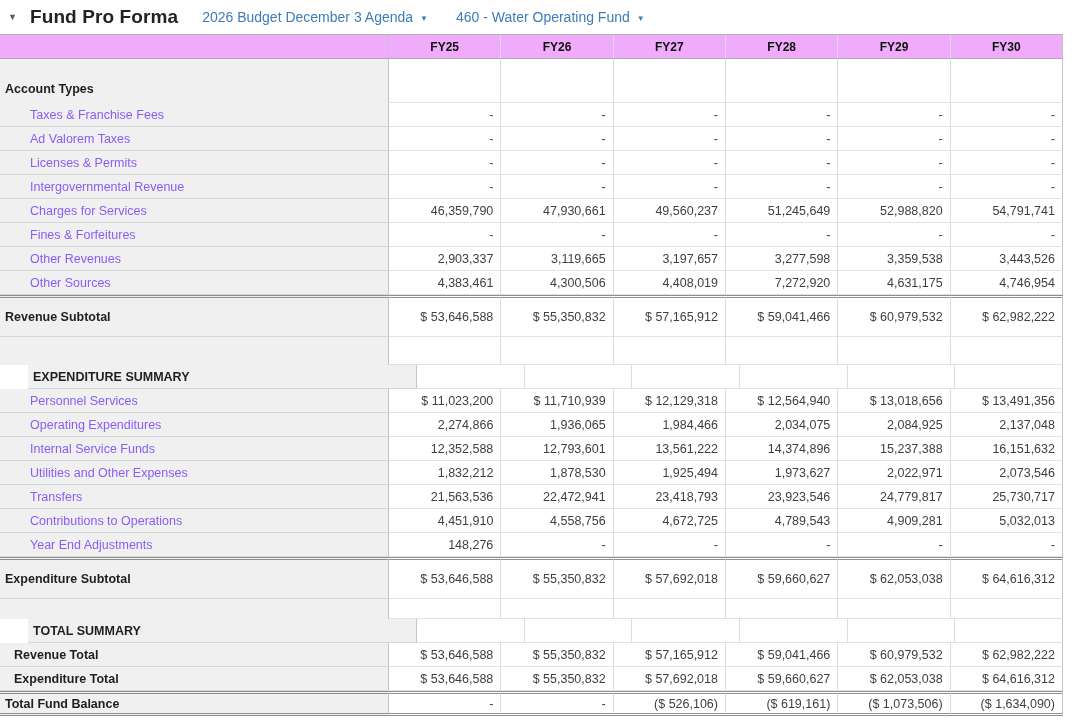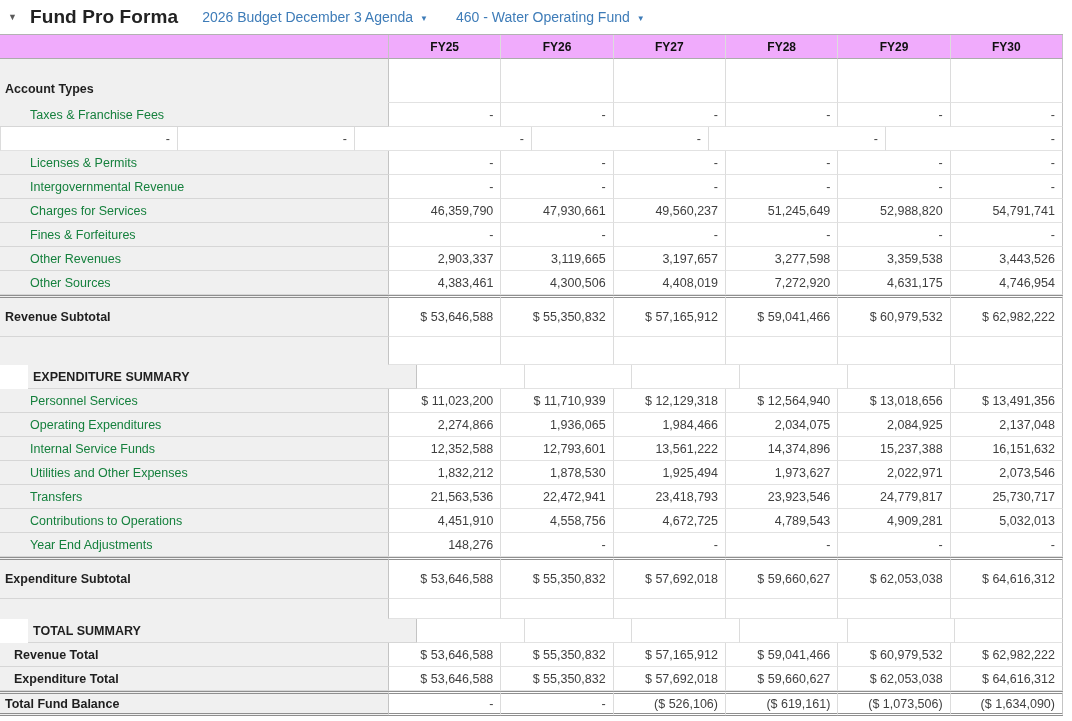--- a/index.html
+++ b/index.html
@@ -28,21 +28,21 @@
   .r-head .val{justify-content:center;padding-right:0;font-size:12px;}
 
   
   .r-account{height:44px;}
   .r-account .lbl{font-weight:bold;align-items:flex-end;padding-bottom:7px;border-bottom:none;}
   .r-sec-tall{height:36px;}
   .r-sec-tall .lbl{font-weight:bold;align-items:flex-end;padding-bottom:4px;}
   .r-sec{height:24px;}
   .r-sec .lbl{font-weight:bold;margin-left:28px;}
   .r-data{height:24px;}
-  .r-data .lbl{padding-left:30px;color:#15803d;}
+  .r-data .lbl{padding-left:30px;color:#8b5cf6;}
   .r-sub{height:42px;}
   .r-sub .lbl{font-weight:bold;}
   .r-sub .c{border-top:3px double #8f8f8f;}
   .r-sp-lg{height:28px;}
   .r-sp-sm{height:20px;}
   .r-sp-lg .lbl,.r-sp-sm .lbl{border-bottom:none;}
   .r-total{height:24px;}
   .r-total .lbl{font-weight:bold;padding-left:14px;}
   .r-grand{height:25px;}
   .r-grand .lbl{font-weight:bold;}
@@ -88,20 +88,21 @@
       <div class="row r-data">
         <div class="c lbl">Taxes &amp; Franchise Fees</div>
         <div class="c val">-</div>
         <div class="c val">-</div>
         <div class="c val">-</div>
         <div class="c val">-</div>
         <div class="c val">-</div>
         <div class="c val">-</div>
       </div>
       <div class="row r-data">
+        <div class="c lbl">Ad Valorem Taxes</div>
         <div class="c val">-</div>
         <div class="c val">-</div>
         <div class="c val">-</div>
         <div class="c val">-</div>
         <div class="c val">-</div>
         <div class="c val">-</div>
       </div>
       <div class="row r-data">
         <div class="c lbl">Licenses &amp; Permits</div>
         <div class="c val">-</div>

